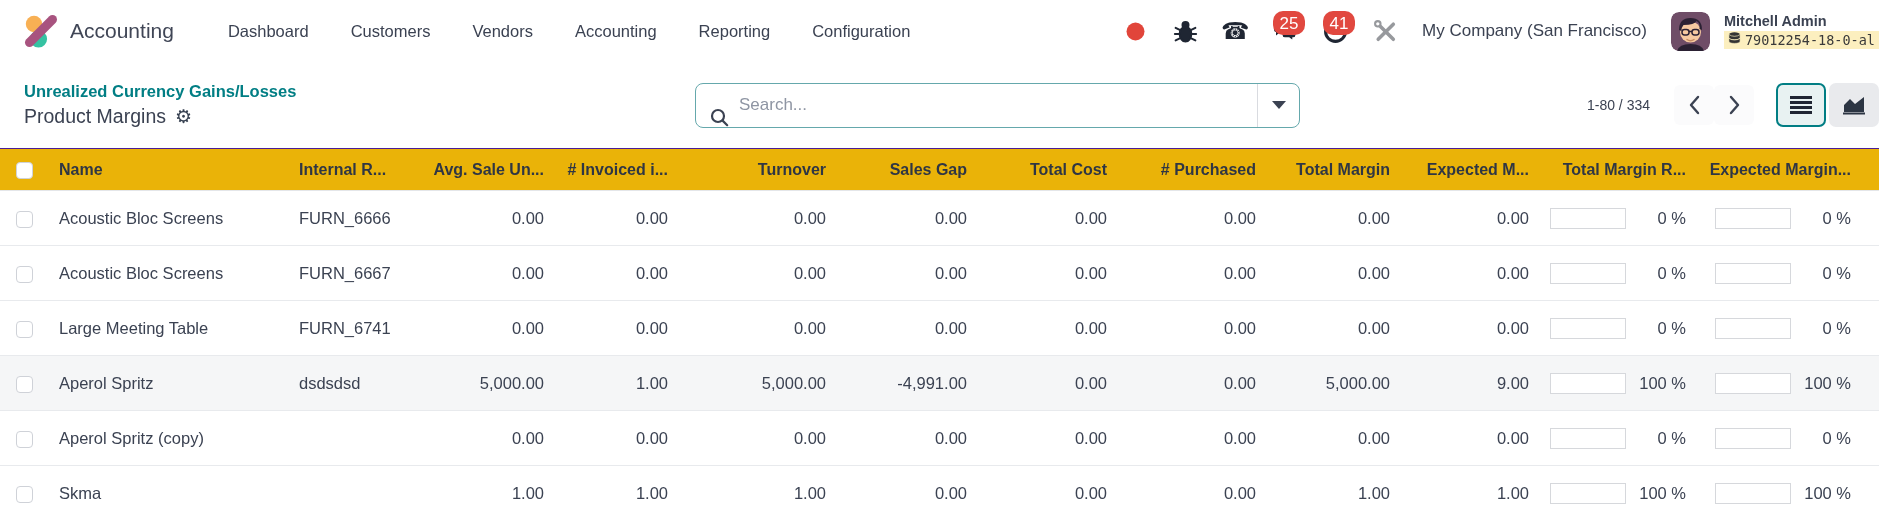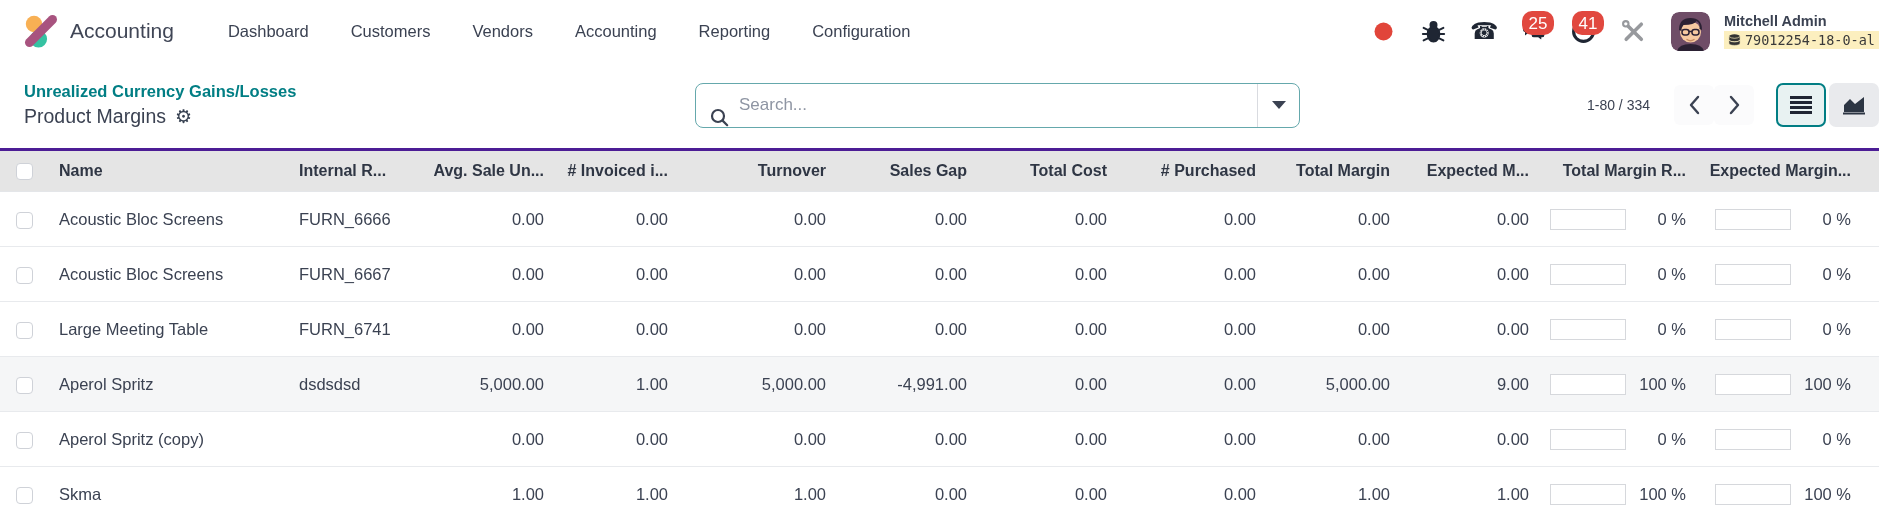--- a/index.html
+++ b/index.html
@@ -24,21 +24,21 @@
   .badge {
     position: absolute; top: -7px; left: 1px;
     background: #e1483f; color: #fff; font-size: 17px; font-weight: 400;
     border-radius: 10px; padding: 1.5px 6.5px; line-height: 1.25;
   }
   .company-name { font-size: 17px; color: #3b4252; cursor: pointer; }
   .avatar { width: 39px; height: 39px; border-radius: 8px; overflow: hidden; flex: 0 0 auto; cursor: pointer; }
   .user-block { display: flex; flex-direction: column; gap: 2px; margin-left: -10px; }
   .user-name { font-size: 14.5px; color: #3b4252; font-weight: bold; }
   .db-pill {
-    display: inline-flex; align-items: center; gap: 4px;
+    display: inline-flex; align-items: flex-start; gap: 4px;
     background: #fcefbf; color: #3a3a3a;
     font-family: "DejaVu Sans Mono", monospace; font-size: 13.5px;
     padding: 1px 4px;
   }
   
   .control-panel { display: flex; align-items: center; height: 86px; padding: 0 0 0 24px; gap: 36px; }
   .cp-left { width: 635px; flex: 0 0 auto; display: flex; flex-direction: column; gap: 4px; }
   .breadcrumb-link { color: #017e84; font-size: 16.5px; font-weight: 700; text-decoration: none; cursor: pointer; width: fit-content; }
   .cp-title-row { display: flex; align-items: center; gap: 9px; }
   .page-title { font-size: 19.5px; color: #3b4252; }
@@ -61,22 +61,22 @@
   .caret-down { width: 0; height: 0; border-left: 7px solid transparent; border-right: 7px solid transparent; border-top: 8px solid #3b4252; }
   .cp-right { flex: 1; display: flex; align-items: center; justify-content: flex-end; }
   .pager-text { font-size: 14px; color: #3b4252; margin-right: 24px; }
   .pager-btn { width: 40px; height: 40px; border: none; background: #fbfbfc; border-radius: 6px; display: inline-flex; align-items: center; justify-content: center; cursor: pointer; }
   .view-switcher { display: flex; gap: 3px; margin-left: 22px; }
   .vs-btn { width: 50px; height: 44px; display: inline-flex; align-items: center; justify-content: center; cursor: pointer; border-radius: 7px; border: 1px solid transparent; background: #e9eaed; }
   .vs-btn.active { background: #e8f2f2; border: 2px solid #017e84; }
   
   table { border-collapse: collapse; table-layout: fixed; width: 1879px; }
   thead th {
-    background: #e5e5e5; height: 42px; font-size: 16px; font-weight: 700; color: #2f3644;
-    border-top: 3px solid #4c1d95; border-bottom: 1px solid #e4e6e9;
+    background: #eab308; height: 42px; font-size: 16px; font-weight: 700; color: #2f3644;
+    border-top: 1px solid #4c1d95; border-bottom: 1px solid #e4e6e9;
     text-align: right; padding-right: 4px; overflow: hidden; white-space: nowrap; cursor: pointer;
   }
   thead th.al { text-align: left; }
   tbody td {
     height: 55px; font-size: 16.5px; color: #3b4252;
     border-bottom: 1px solid #e8eaed;
     text-align: right; padding-right: 4px; overflow: hidden; white-space: nowrap;
   }
   tbody td.al { text-align: left; }
   tbody tr { background: #fff; cursor: pointer; }
@@ -152,20 +152,21 @@
       </svg>
       <span class="badge">41</span>
     </span>
     <span class="tray-icon">
       <svg width="25" height="25" viewBox="0 0 24 24" fill="none" stroke="#97999d" stroke-width="3.4" stroke-linecap="round">
         <line x1="5" y1="5" x2="19.5" y2="19.5"></line>
         <line x1="19.5" y1="5" x2="5" y2="19.5"></line>
         <circle cx="4.6" cy="4.6" r="2.6" stroke-width="2" fill="#ffffff"></circle>
       </svg>
     </span>
+    <span class="company-name">My Company (San Francisco)</span>
     <span class="avatar">
       <svg width="39" height="39" viewBox="0 0 39 39">
         <rect width="39" height="39" rx="8" fill="#6f4d67"></rect>
         <circle cx="19.5" cy="20" r="10.5" fill="#f6c9a0"></circle>
         <path d="M8 18 q0-12 11.5-12 q11.5 0 11.5 12 l-2.5-1 q1-6-3-8 q-2 4-13 4 q-2 2-2 6 z" fill="#2b2133"></path>
         <rect x="11" y="17.5" width="7" height="5.5" rx="2.4" fill="none" stroke="#2b2133" stroke-width="1.5"></rect>
         <rect x="21" y="17.5" width="7" height="5.5" rx="2.4" fill="none" stroke="#2b2133" stroke-width="1.5"></rect>
         <line x1="18" y1="19.5" x2="21" y2="19.5" stroke="#2b2133" stroke-width="1.5"></line>
         <path d="M16 27.5 q3.5 2.5 7 0" fill="none" stroke="#c58d63" stroke-width="1.4" stroke-linecap="round"></path>
         <path d="M6 39 q2-7 13.5-7 q11.5 0 13.5 7 z" fill="#2b2133"></path>

